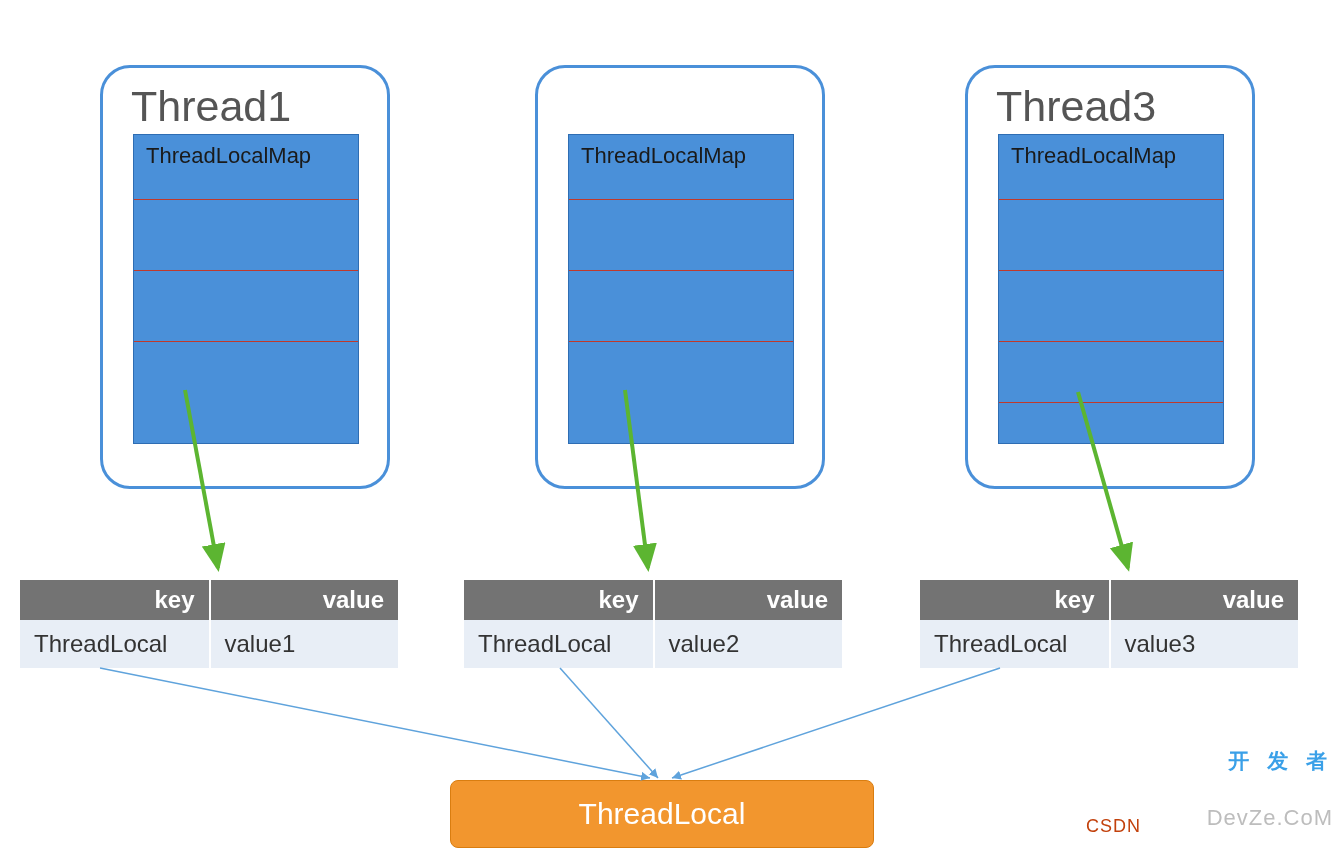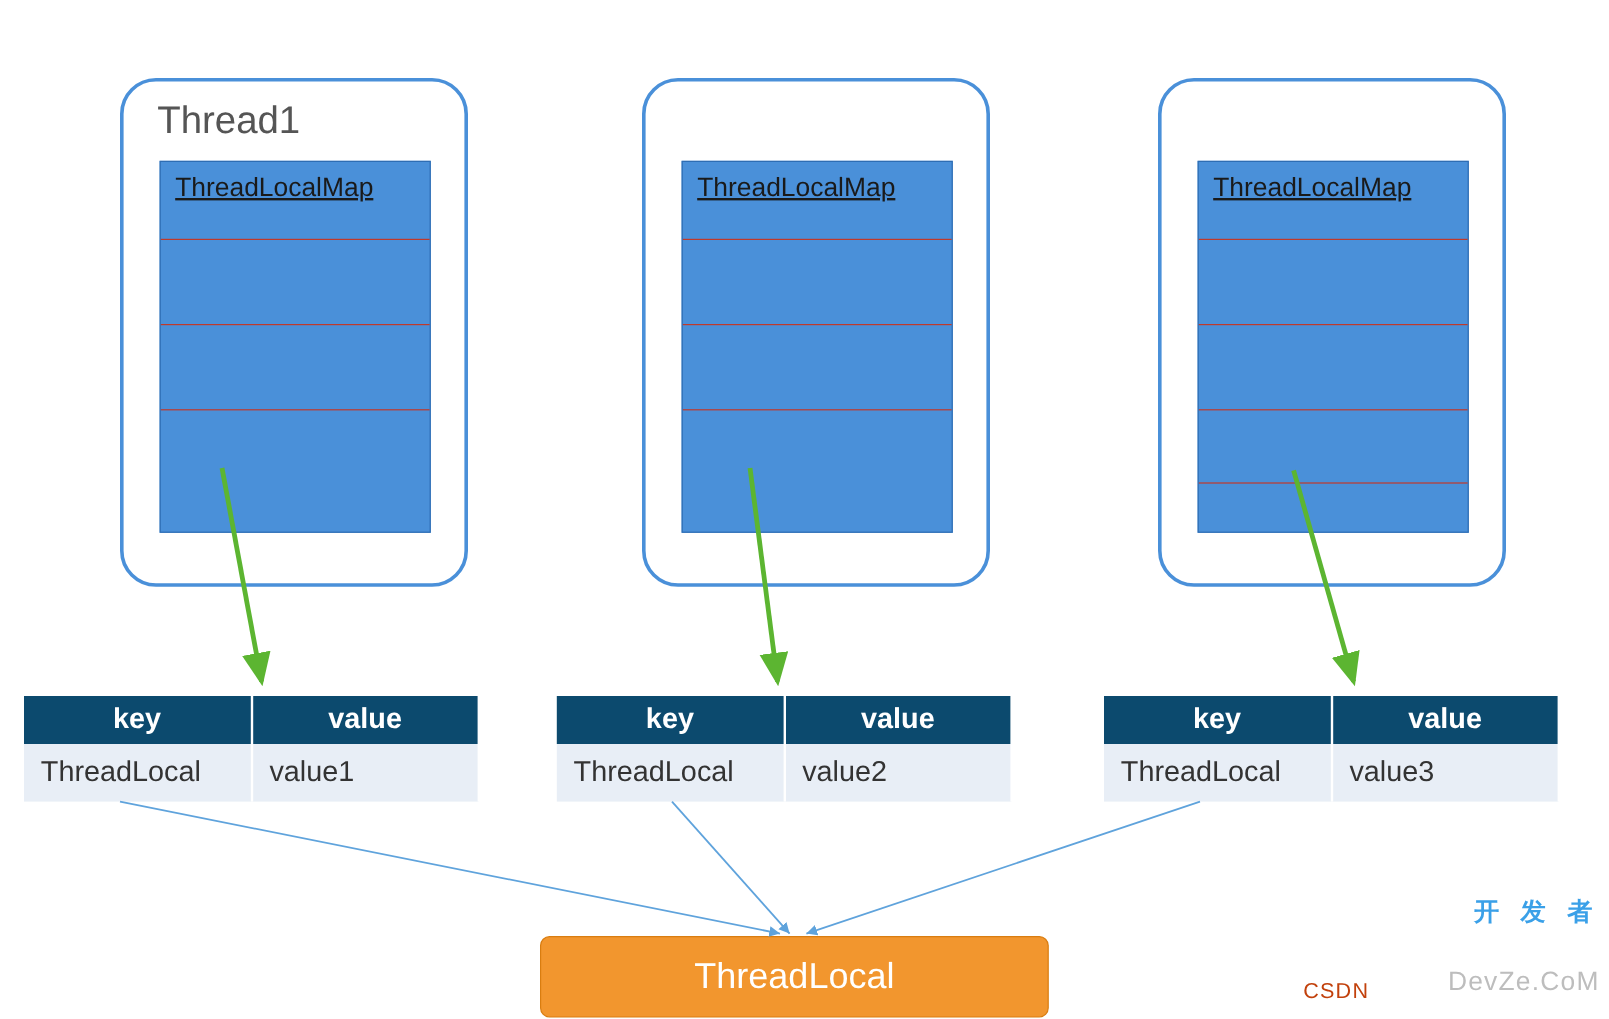--- a/index.html
+++ b/index.html
@@ -14,59 +14,58 @@
   .thread-box {
     position: absolute;
     width: 290px;
     height: 424px;
     border: 3px solid #4a90d9;
     border-radius: 30px;
     background: #fff;
   }
 
   .thread-title {
-    font-size: 32px;
+    font-size: 43px;
     color: #555;
     padding: 14px 0 0 28px;
   }
 
   .map-box {
     position: absolute;
     left: 30px;
     top: 66px;
     width: 226px;
     height: 310px;
     background: #4a90d9;
     border: 1px solid #2e6db3;
   }
 
   .map-label {
     font-size: 22px;
     color: #1a1a1a;
     padding: 8px 0 0 12px;
-    text-decoration: underline;
   }
 
   .red-line {
     height: 1px;
     background: #c0392b;
     margin-left: 0;
     width: 100%;
   }
 
   .kv-table {
     position: absolute;
     width: 380px;
     border-collapse: collapse;
     font-size: 24px;
   }
   .kv-table th {
-    background: #0c4a6e;
+    background: #737373;
     color: #fff;
-    text-align: center;
+    text-align: right;
     padding: 6px 14px;
     font-weight: bold;
     border-right: 2px solid #fff;
     margin-left: 24px;
   }
   .kv-table td {
     background: #e8eef6;
     color: #333;
     padding: 10px 14px;
     border-right: 2px solid #fff;
@@ -140,20 +139,21 @@
 <div class="thread-box" style="left:535px; top:65px;">
   <div class="map-box">
     <div class="map-label">ThreadLocalMap</div>
     <div class="red-line" style="margin-top:30px;"></div>
     <div class="red-line" style="margin-top:70px;"></div>
     <div class="red-line" style="margin-top:70px;"></div>
   </div>
 </div>
 
 <div class="thread-box" style="left:965px; top:65px;">
+  <div class="thread-title">Thread3</div>
   <div class="map-box">
     <div class="map-label">ThreadLocalMap</div>
     <div class="red-line" style="margin-top:30px;"></div>
     <div class="red-line" style="margin-top:70px;"></div>
     <div class="red-line" style="margin-top:70px;"></div>
     <div class="red-line" style="margin-top:60px;"></div>
   </div>
 </div>
 
 <table class="kv-table" style="left:20px; top:580px;">

